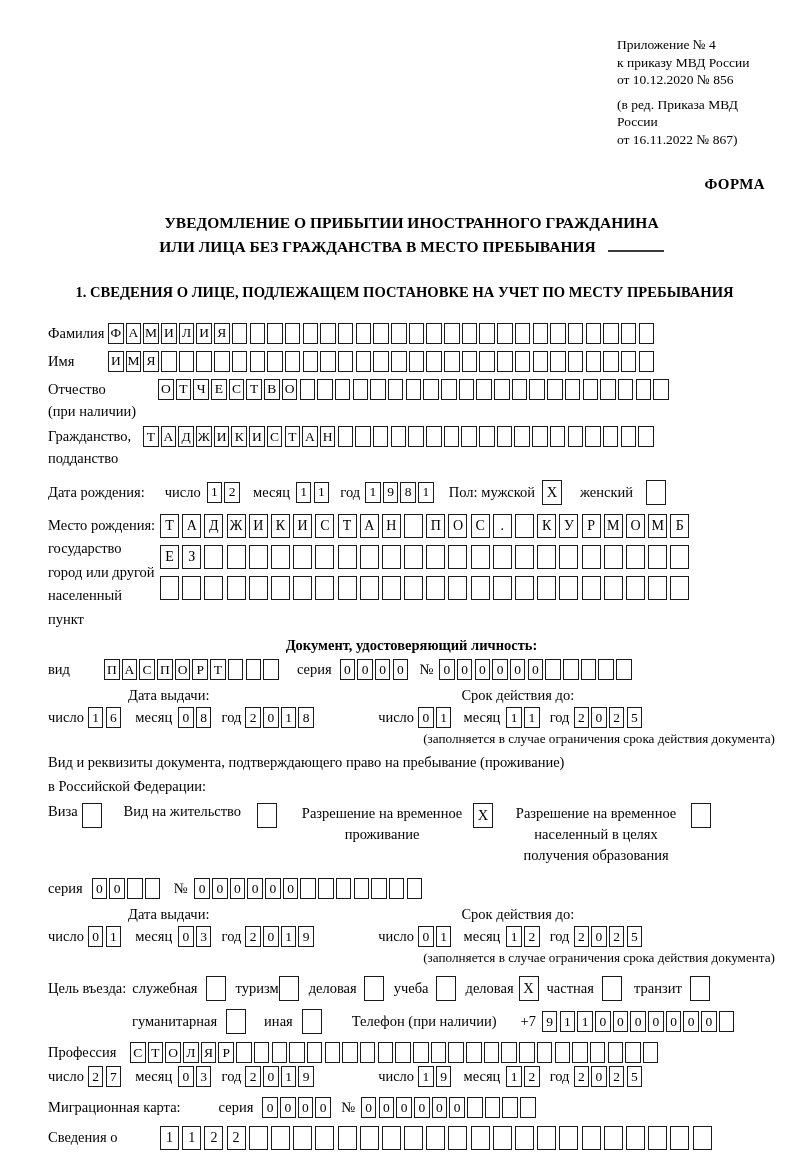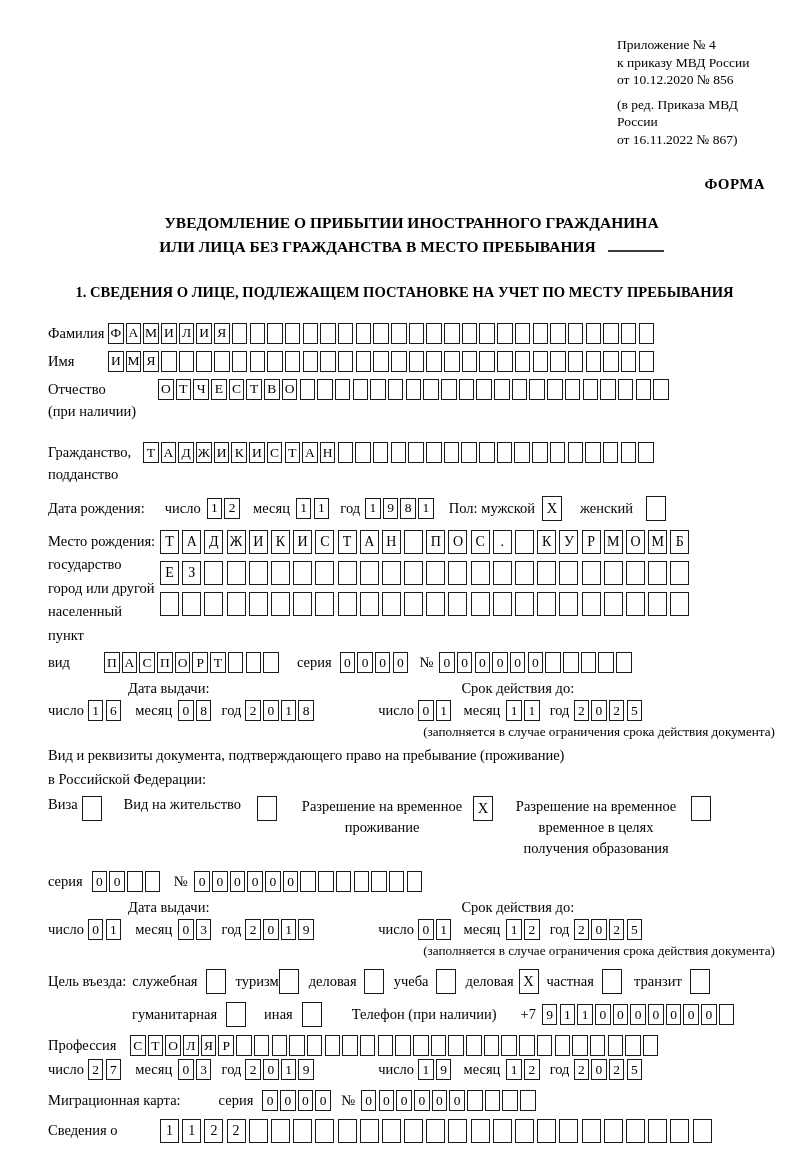--- a/index.html
+++ b/index.html
@@ -160,21 +160,21 @@
         <span class="cell"></span>
         <span class="cell"></span>
         <span class="cell"></span>
         <span class="cell"></span>
         <span class="cell"></span>
         <span class="cell"></span>
         <span class="cell"></span>
       </span>
   </div>
 
-  <div class="rowt" style="margin-top:20px">
+  <div class="rowt" style="margin-top:4px">
     <span class="lbl mlbl" style="width:95px">
       <div>Гражданство,</div>
       <div>подданство</div>
     </span>
     <span class="boxes">
         <span class="cell">Т</span>
         <span class="cell">А</span>
         <span class="cell">Д</span>
         <span class="cell">Ж</span>
         <span class="cell">И</span>
@@ -312,20 +312,21 @@
           <span class="cell"></span>
           <span class="cell"></span>
           <span class="cell"></span>
           <span class="cell"></span>
           <span class="cell"></span>
           <span class="cell"></span>
         </span>
     </span>
   </div>
 
+  <div class="center-b" style="margin-top:6px">Документ, удостоверяющий личность:</div>
 
   <div class="row" style="margin-top:5px">
     <span class="lbl" style="width:56px">вид</span>
     <span class="boxes" style="margin-right:16px">
         <span class="cell">П</span>
         <span class="cell">А</span>
         <span class="cell">С</span>
         <span class="cell">П</span>
         <span class="cell">О</span>
         <span class="cell">Р</span>
@@ -407,21 +408,21 @@
     <span class="cb" style="margin-left:4px"></span>
     <span class="lbl" style="margin-left:22px">Вид на жительство</span>
     <span class="cb" style="margin-left:16px"></span>
     <span class="lbl ctr" style="margin-left:24px;width:162px">
       <div>Разрешение на временное</div>
       <div>проживание</div>
     </span>
     <span class="cb" style="margin-left:10px">X</span>
     <span class="lbl ctr" style="margin-left:18px;width:170px">
       <div>Разрешение на временное</div>
-      <div>временное в целях</div>
+      <div>населенный в целях</div>
       <div>получения образования</div>
     </span>
     <span class="cb" style="margin-left:10px"></span>
   </div>
 
   <div class="row" style="margin-top:12px">
     <span class="lbl" style="margin-right:9px">серия</span>
     <span class="boxes" style="margin-right:11px">
         <span class="cell">0</span>
         <span class="cell">0</span>

